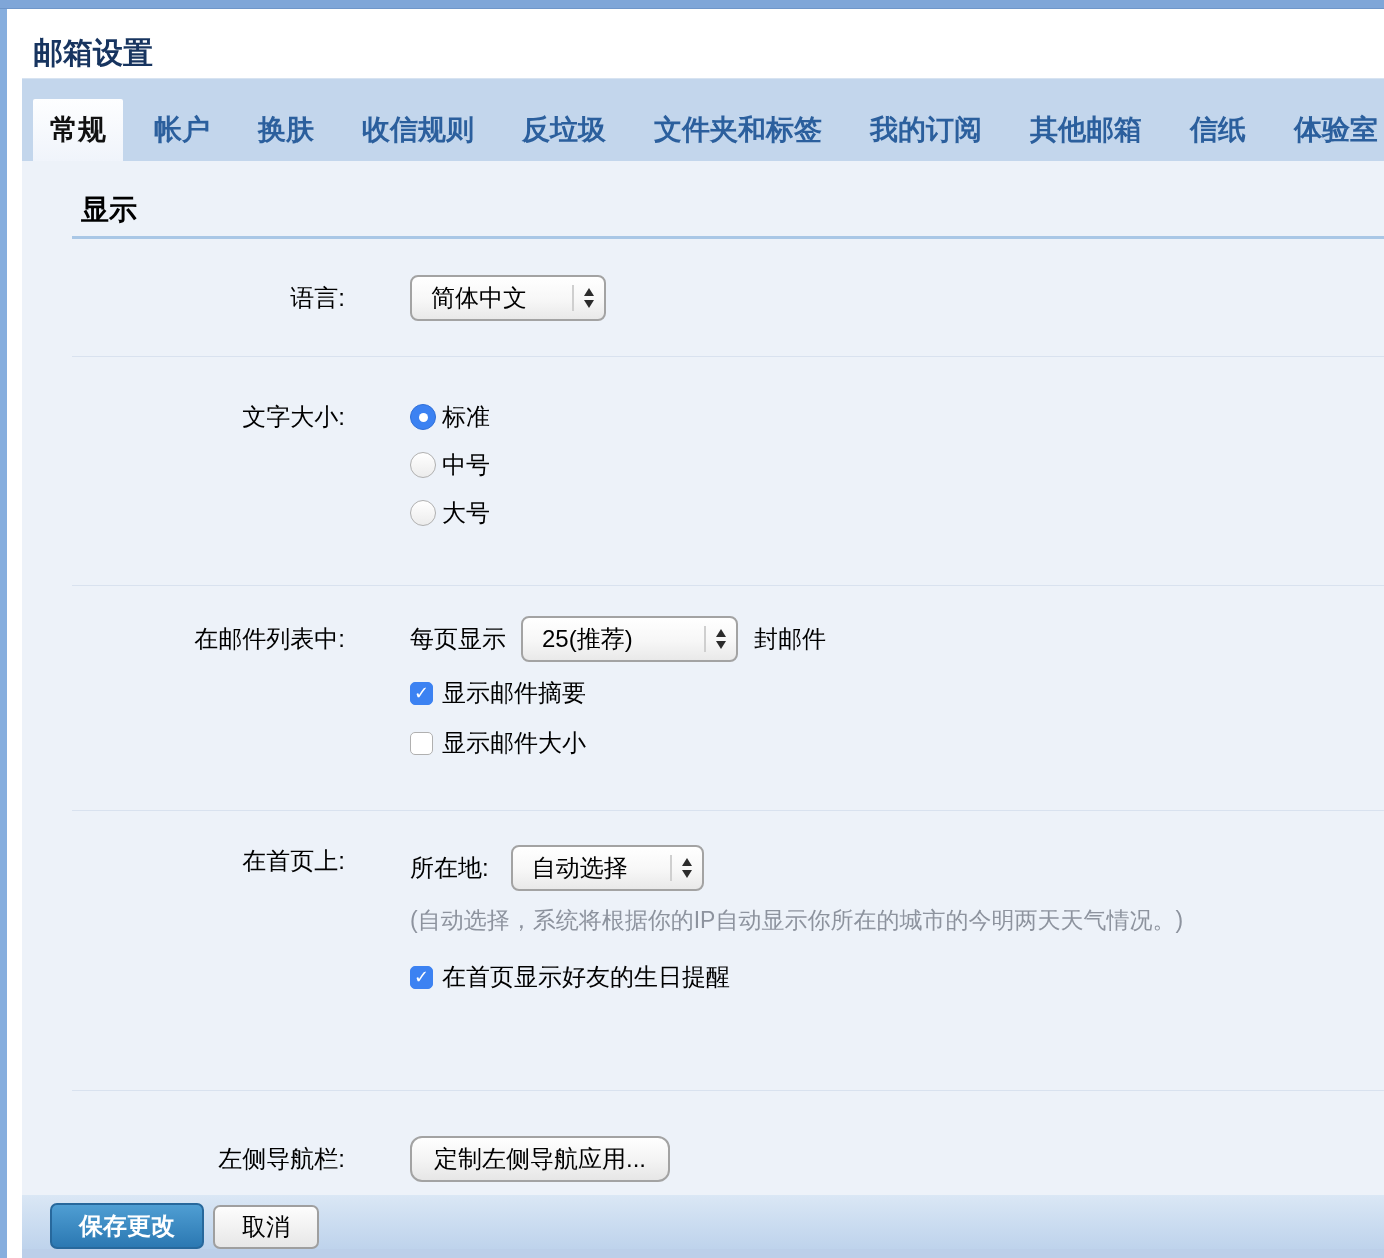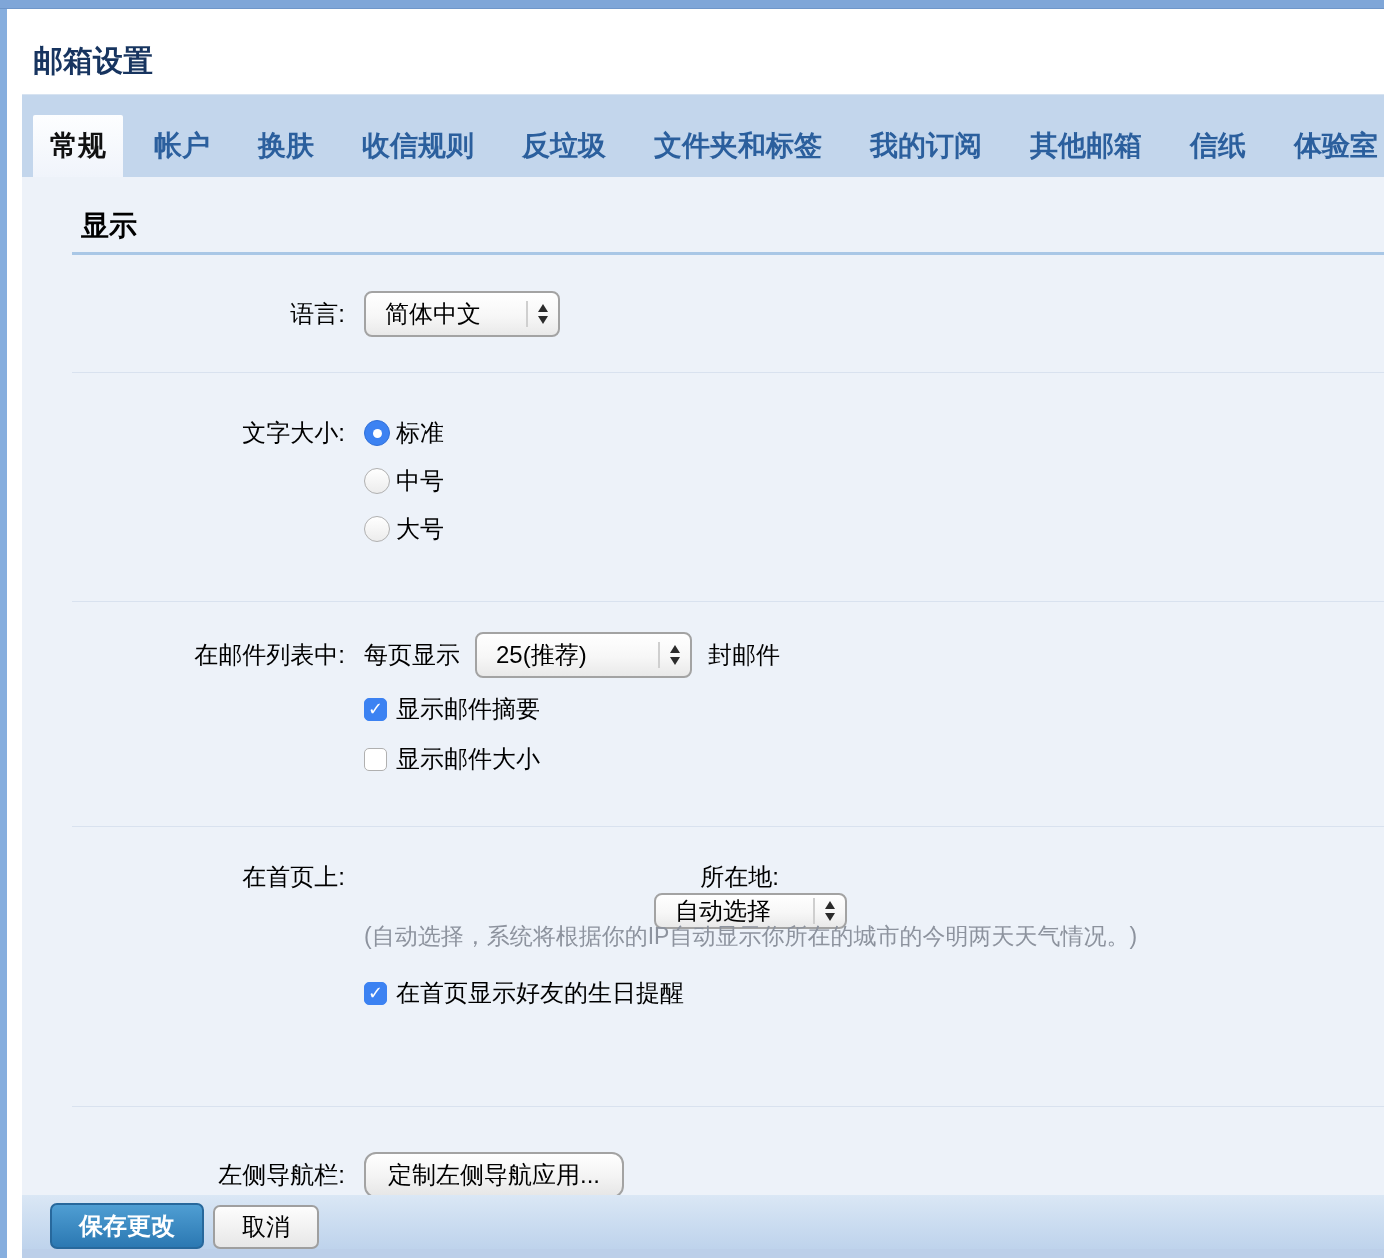--- a/index.html
+++ b/index.html
@@ -4,36 +4,36 @@
 <style>
   * { box-sizing: border-box; margin: 0; padding: 0; }
   html, body { width: 1384px; height: 1258px; overflow: hidden; }
   body { font-family: "Liberation Sans", "DejaVu Sans", sans-serif; background: #ffffff; position: relative; }
 
   .top-bar { position: absolute; top: 0; left: 0; width: 1384px; height: 9px; background: #7fa6d8; border-bottom: 1px solid #6f96c9; }
   .left-bar { position: absolute; top: 9px; left: 0; width: 7px; height: 1249px; background: #86aede; }
   .page { position: absolute; left: 7px; top: 9px; width: 1377px; height: 1249px; background: #ffffff; border-top-left-radius: 8px; overflow: hidden; }
   .content-wrap { margin-left: 15px; height: 100%; display: flex; flex-direction: column; }
 
-  .header { height: 69px; padding: 16px 0 0 11px; margin-top: 16px; }
+  .header { height: 69px; padding: 24px 0 0 11px; }
   .title { font-size: 30px; font-weight: bold; color: #17345f; }
   .header-divider { height: 1px; background: #d7e3f1; }
 
   .tabstrip { height: 82px; background: #c3d6ec; display: flex; align-items: flex-end; padding-left: 11px; flex-shrink: 0; }
   .tab { height: 62px; line-height: 62px; padding: 0 17px; margin-right: 14px; font-size: 28px; font-weight: bold; color: #2b5f9d; cursor: pointer; white-space: nowrap; }
   .tab.active { background: linear-gradient(#fdfeff, #f0f4fb); color: #111111; border-radius: 2px 2px 0 0; }
 
   .content { flex: 1; background: #edf2f9; overflow: hidden; }
   .section-head { height: 78px; padding: 30px 0 0 59px; position: relative; }
   .section-head h2 { font-size: 28px; font-weight: bold; color: #000; }
   .section-underline { position: absolute; left: 50px; right: 0; bottom: 0; height: 3px; background: #a9c7e6; }
 
-  .row { display: flex; margin-left: 50px; border-bottom: 1px solid #d9e2ef; }
+  .row { display: flex; margin-left: 50px; border-bottom: 1px solid #d9e2ef; gap: 7px; }
   .row-label { width: 273px; flex-shrink: 0; text-align: right; font-size: 24px; color: #000; }
-  .row-content { margin-left: 19px; }
+  .row-content { margin-left: 58px; }
 
   .row-language { height: 118px; align-items: center; }
   .row-textsize { height: 229px; }
   .row-textsize .row-label { padding-top: 36px; line-height: 48px; }
   .row-textsize .row-content { padding-top: 36px; }
   .row-maillist { height: 225px; }
   .row-maillist .row-label { padding-top: 30px; line-height: 46px; }
   .row-maillist .row-content { padding-top: 30px; }
   .row-homepage { height: 280px; }
   .row-homepage .row-label { padding-top: 26px; line-height: 48px; }
@@ -65,21 +65,21 @@
   .radio { width: 26px; height: 26px; border-radius: 50%; background: linear-gradient(#ffffff, #ececec); border: 1px solid #b0b0b0;
            margin-right: 6px; position: relative; cursor: pointer; flex-shrink: 0; }
   .radio.selected { background: #3c82f2; border-color: #2f6fd8; }
   .radio.selected::after { content: ""; position: absolute; left: 50%; top: 50%; width: 9px; height: 9px; margin: -4.5px 0 0 -4.5px; border-radius: 50%; background: #fff; }
 
   .checkbox { width: 23px; height: 23px; border-radius: 5px; background: #ffffff; border: 1px solid #b0b0b0; margin-right: 9px;
               cursor: pointer; flex-shrink: 0; display: flex; align-items: center; justify-content: center; }
   .checkbox.checked { background: #3c82f2; border-color: #3c82f2; }
   .check-glyph { color: #ffffff; font-size: 18px; font-weight: bold; line-height: 1; }
 
-  .location-line { display: flex; align-items: center; height: 46px; margin-top: 8px; flex-direction: column; }
+  .location-line { display: flex; align-items: center; height: 46px; margin-top: 8px; }
   .location-label { font-size: 24px; color: #000; margin-right: 22px; }
   .note { margin-top: 14px; height: 30px; line-height: 30px; font-size: 23px; color: #8d939e; }
   .birthday-line { margin-top: 18px; }
 
   .nav-button { height: 46px; padding: 0 22px; font-size: 24px; color: #000; border: 2px solid #a3a3a3; border-radius: 12px;
                 background: linear-gradient(180deg, #ffffff, #f3f3f3 55%, #e6e6e6); cursor: pointer; font-family: inherit; }
 
   .footer { height: 54px; flex-shrink: 0; background: linear-gradient(180deg, #dae7f5, #bed3ec); display: flex; align-items: flex-end; padding-left: 28px; }
   .btn-save { height: 46px; padding: 0 27px; font-size: 24px; font-weight: bold; color: #ffffff;
               background: linear-gradient(180deg, #4f9ed3, #2b78b2); border: 2px solid #27689c; border-radius: 7px; cursor: pointer; font-family: inherit; }

